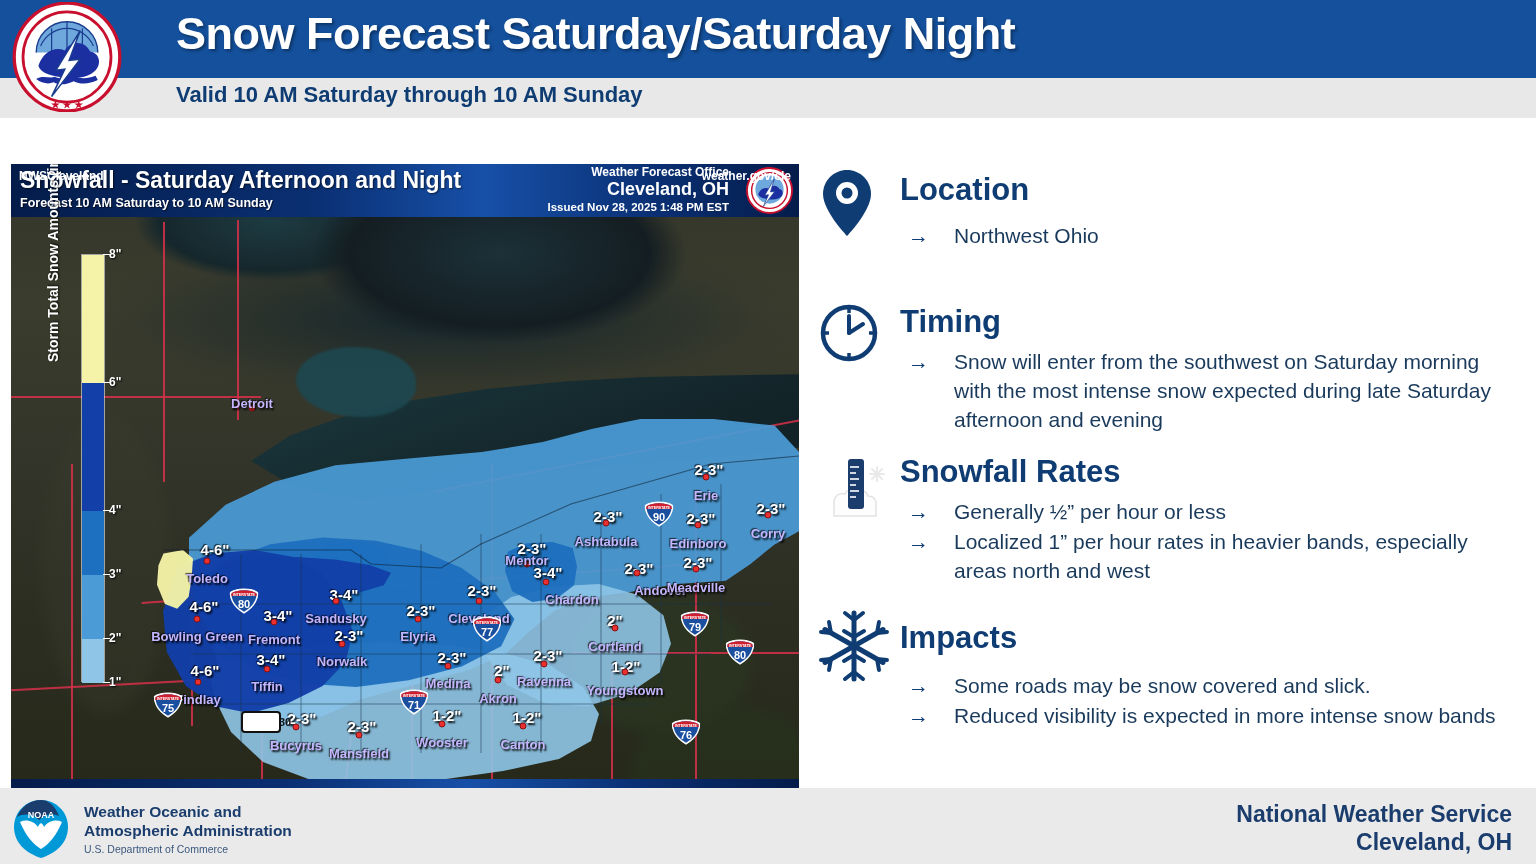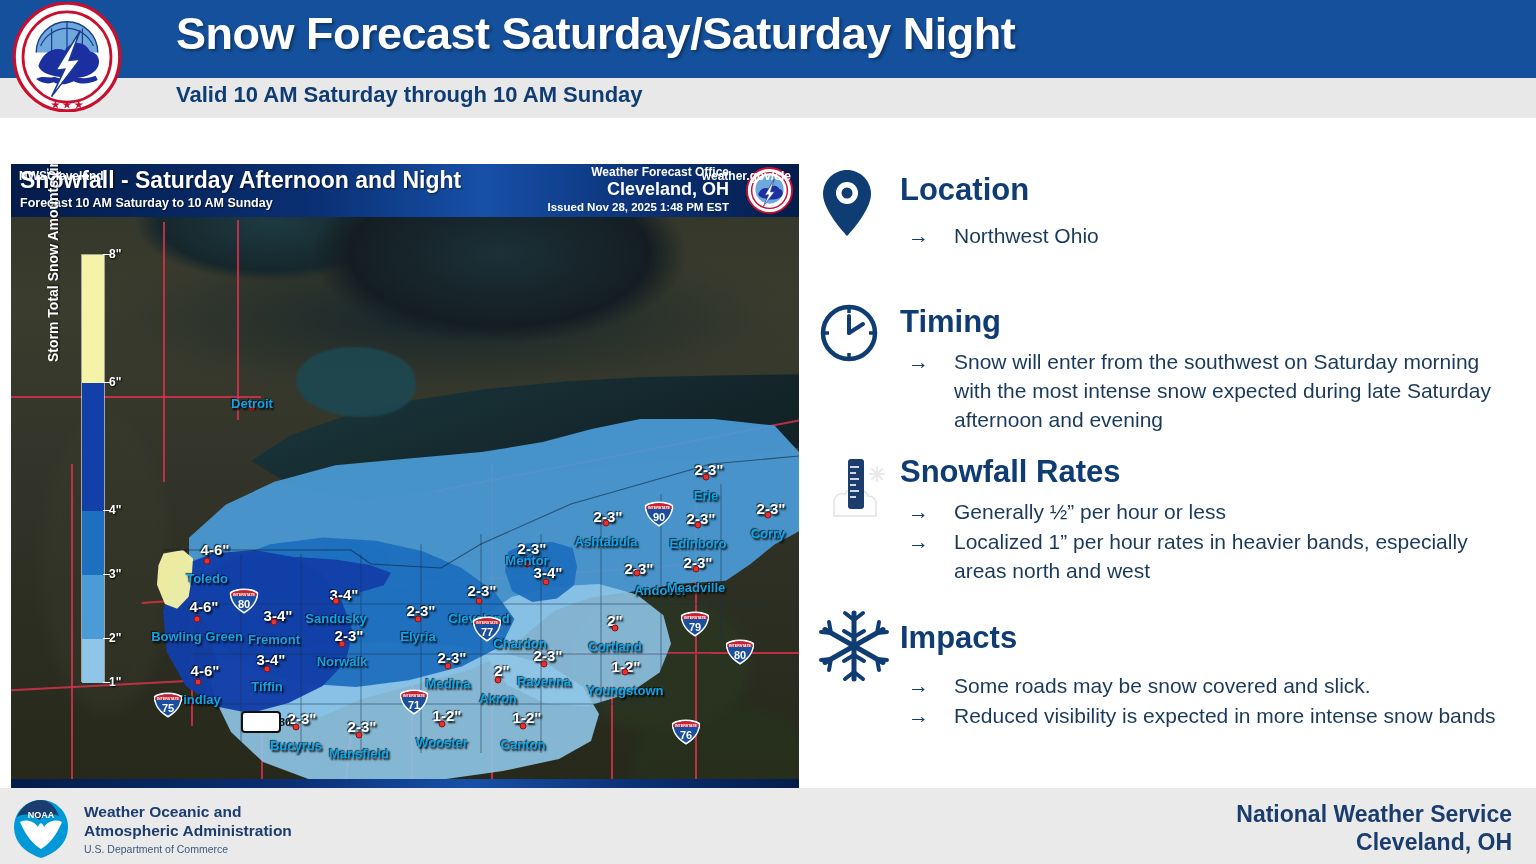--- a/index.html
+++ b/index.html
@@ -220,21 +220,21 @@
     position: absolute; left: 34px; width: 7px; height: 1px; background: #ffffff;
   }
 
   
   .snow-amt {
     position: absolute; font-size: 15px; font-weight: bold; color: #ffffff;
     text-shadow: 1.5px 1.5px 2px rgba(0,0,0,.95), -1px -1px 1px rgba(0,0,0,.7);
     white-space: nowrap; transform: translateX(-50%);
   }
   .city-name {
-    position: absolute; font-size: 13px; font-weight: bold; color: #0ea5e9;
+    position: absolute; font-size: 13px; font-weight: bold; color: #c4b5fd;
     text-shadow: 1.5px 1.5px 2px rgba(0,0,0,.95), -1px -1px 1px rgba(0,0,0,.7);
     white-space: nowrap; transform: translateX(-50%);
   }
   .city-dot {
     position: absolute; width: 7px; height: 7px; border-radius: 50%;
     background: #E83030; border: 1px solid #8a1010;
     transform: translate(-50%,-50%);
   }
   .road { position: absolute; background: #D9304A; opacity: .85; }
   .shield {
@@ -437,21 +437,21 @@
       <div class="city-dot" style="left: 437px; top: 502px;"></div>
       <div class="city-name" style="left: 437px; top: 512px;">Medina</div>
       <div class="snow-amt" style="left: 471px; top: 418px;">2-3"</div>
       <div class="city-dot" style="left: 468px; top: 437px;"></div>
       <div class="city-name" style="left: 468px; top: 447px;">Cleveland</div>
       <div class="snow-amt" style="left: 521px; top: 376px;">2-3"</div>
       <div class="city-dot" style="left: 516px; top: 400px;"></div>
       <div class="city-name" style="left: 516px; top: 389px;">Mentor</div>
       <div class="snow-amt" style="left: 537px; top: 400px;">3-4"</div>
       <div class="city-dot" style="left: 535px; top: 418px;"></div>
-      <div class="city-name" style="left: 509px; top: 428px; margin-top: 44px;">Chardon</div>
+      <div class="city-name" style="left: 561px; top: 428px;">Chardon</div>
       <div class="snow-amt" style="left: 491px; top: 498px;">2"</div>
       <div class="city-dot" style="left: 487px; top: 516px;"></div>
       <div class="city-name" style="left: 487px; top: 527px;">Akron</div>
       <div class="snow-amt" style="left: 537px; top: 483px;">2-3"</div>
       <div class="city-dot" style="left: 533px; top: 500px;"></div>
       <div class="city-name" style="left: 533px; top: 510px;">Ravenna</div>
       <div class="snow-amt" style="left: 516px; top: 545px;">1-2"</div>
       <div class="city-dot" style="left: 512px; top: 562px;"></div>
       <div class="city-name" style="left: 512px; top: 573px;">Canton</div>
       <div class="snow-amt" style="left: 615px; top: 494px;">1-2"</div>

